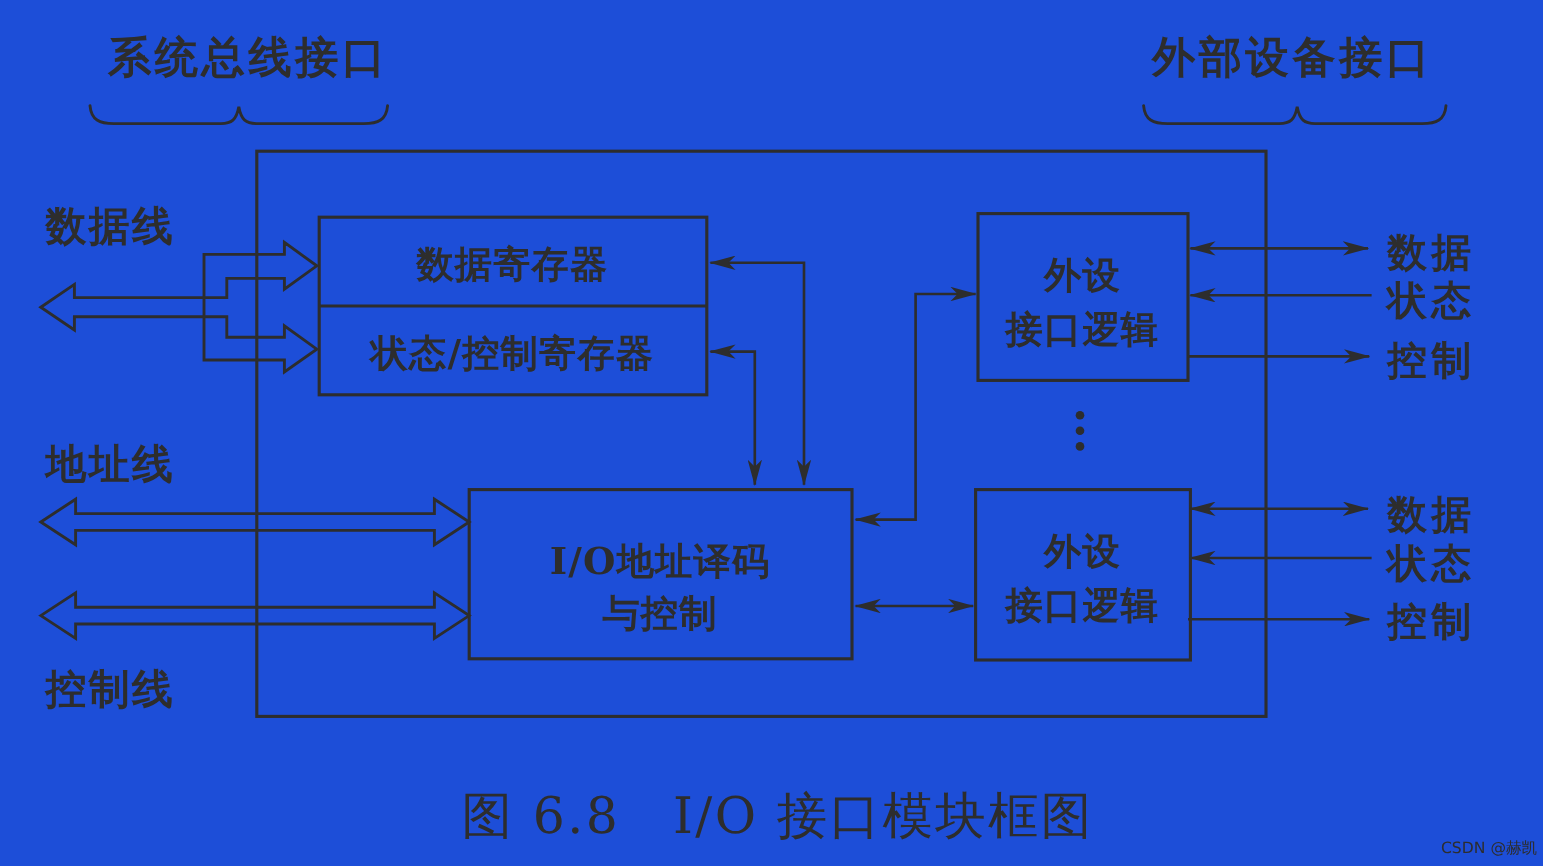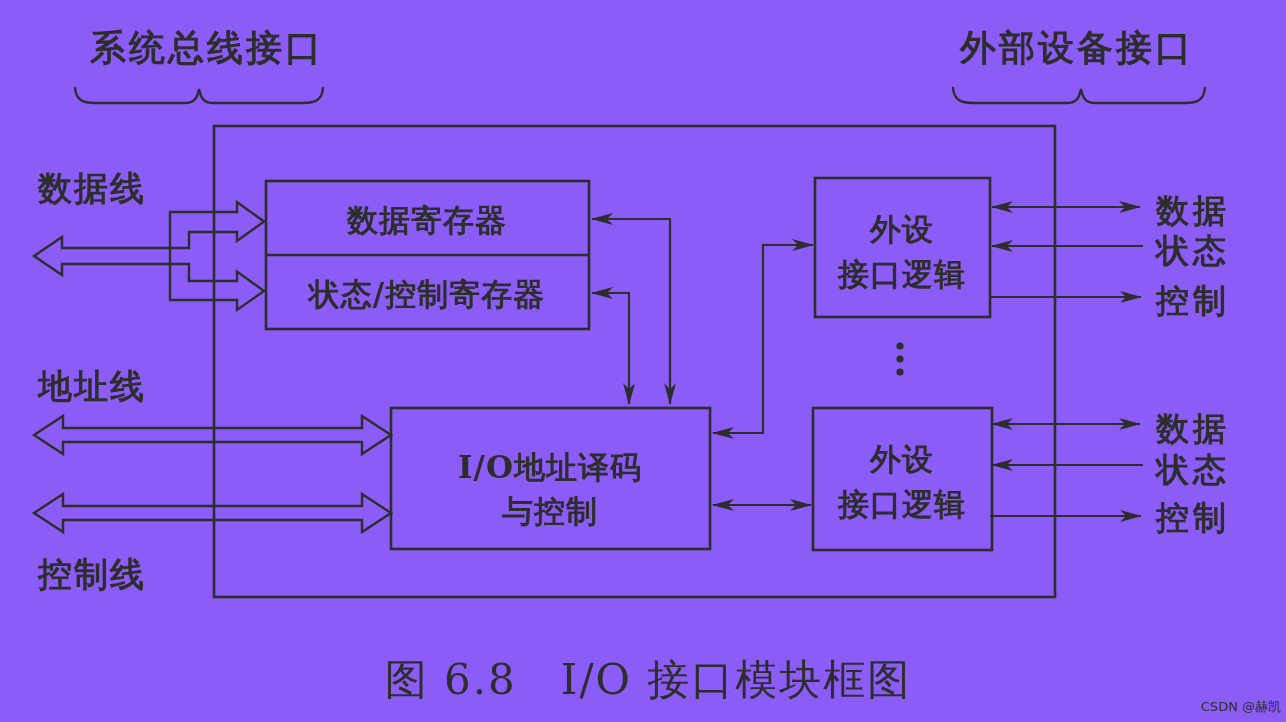--- a/index.html
+++ b/index.html
@@ -1,16 +1,16 @@
 <!DOCTYPE html>
 <html><head>
 <meta charset="utf-8">
 <style>
   html,body{margin:0;padding:0;background:#ffffff;width:1286px;height:722px;overflow:hidden;}
-  .stage{position:relative;width:1286px;height:722px;background:#8b5cf6;}
+  .stage{position:relative;width:1286px;height:722px;background:#1d4ed8;}
   svg{position:absolute;left:0;top:0;}
   text{font-family:"DejaVu Serif","Liberation Serif",serif;fill:#2d2d2d;}
   .hdr{font-size:36px;font-weight:700;letter-spacing:3px;}
   .buslbl{font-size:34px;font-weight:700;letter-spacing:2px;}
   .blklbl{font-size:31px;font-weight:700;letter-spacing:1px;}
   .siglbl{font-size:33px;font-weight:700;letter-spacing:4px;}
   .caption{font-size:42px;font-weight:400;letter-spacing:2px;}
   .wm{font-size:13px;font-family:"DejaVu Sans","Liberation Sans",sans-serif;font-weight:400;}
   .box{fill:none;stroke:#2d2d2d;stroke-width:2.6;}
   .thin{fill:none;stroke:#2d2d2d;stroke-width:2.2;}

